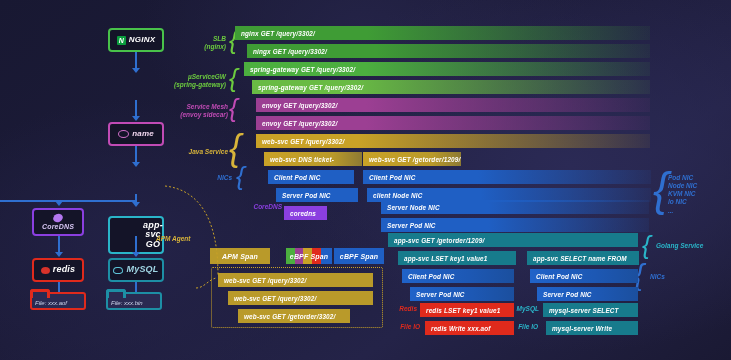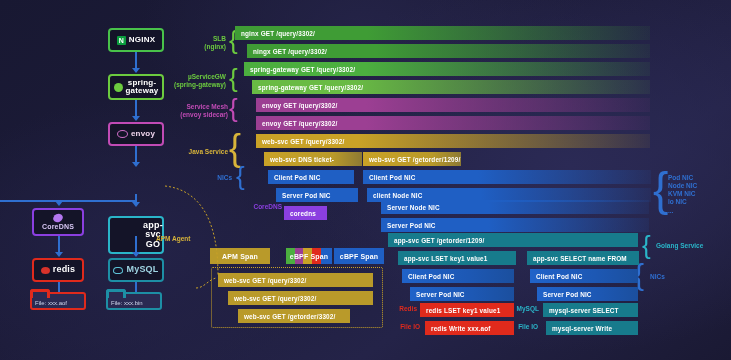--- a/index.html
+++ b/index.html
@@ -7,21 +7,21 @@
   body {
     width:731px; height:360px; position:relative; overflow:hidden;
     font-family:"Liberation Sans", sans-serif;
     background:
       radial-gradient(ellipse 420px 260px at 78% 46%, #2b2a55 0%, rgba(43,42,85,0) 72%),
       radial-gradient(ellipse 340px 220px at 20% 70%, #232247 0%, rgba(35,34,71,0) 70%),
       radial-gradient(ellipse 300px 180px at 50% 8%, #242347 0%, rgba(36,35,71,0) 75%),
       linear-gradient(145deg,#181832 0%,#1d1c3a 40%,#242348 70%,#1a1933 100%);
     color:#e8e8f5;
   }
-  .stage { position:absolute; inset:0; }
+  .stage { position:absolute; inset:0;font-style:italic; }
   .abs { position:absolute; }
 
   
   .node {
     position:absolute; border:2px solid #888; border-radius:4px;
     background:#141428; display:flex; align-items:center; justify-content:center;
     gap:3px; font-size:8px; font-weight:bold; letter-spacing:.2px;
   }
   .node .nlabel { white-space:pre-line; line-height:1.05; text-align:center; }
   .node-nginx   { border-color:#49c24a; color:#ffffff; }
@@ -81,29 +81,24 @@
 </head>
 <body>
 
 <div class="stage">
 
   <div class="node node-nginx" style="left:108px;top:28px;width:56px;height:24px;">
     <span style="display:inline-block;width:9px;height:9px;background:#0a9c3d;color:#fff;font-size:7px;line-height:9px;text-align:center;border-radius:1px;">N</span>
     <span class="nlabel">NGINX</span>
   </div>
 
-  <div class="node node-spring" style="left:108px;top:74px;width:56px;height:26px;">
-    <span style="display:inline-block;width:9px;height:9px;border-radius:50%;background:#6ccb3f;"></span>
-    <span class="nlabel">spring-
-gateway</span>
-  </div>
 
   <div class="node node-envoy" style="left:108px;top:122px;width:56px;height:24px;">
     <span style="display:inline-block;width:11px;height:8px;border-radius:50%;border:1.5px solid #d06fc8;"></span>
-    <span class="nlabel">envoy</span>
+    <span class="nlabel">name</span>
   </div>
 
 
   <div class="node node-appsvc" style="left:108px;top:216px;width:56px;height:38px;font-size:9px;padding-left:34px;">
     <span class="nlabel">app-svc
 GO</span>
   </div>
 
   <div class="node node-coredns" style="left:32px;top:208px;width:52px;height:28px;font-size:7px;flex-direction:column;gap:1px;">
     <span style="display:inline-block;width:10px;height:8px;border-radius:50%;background:#b477f0;transform:rotate(-25deg);"></span>

